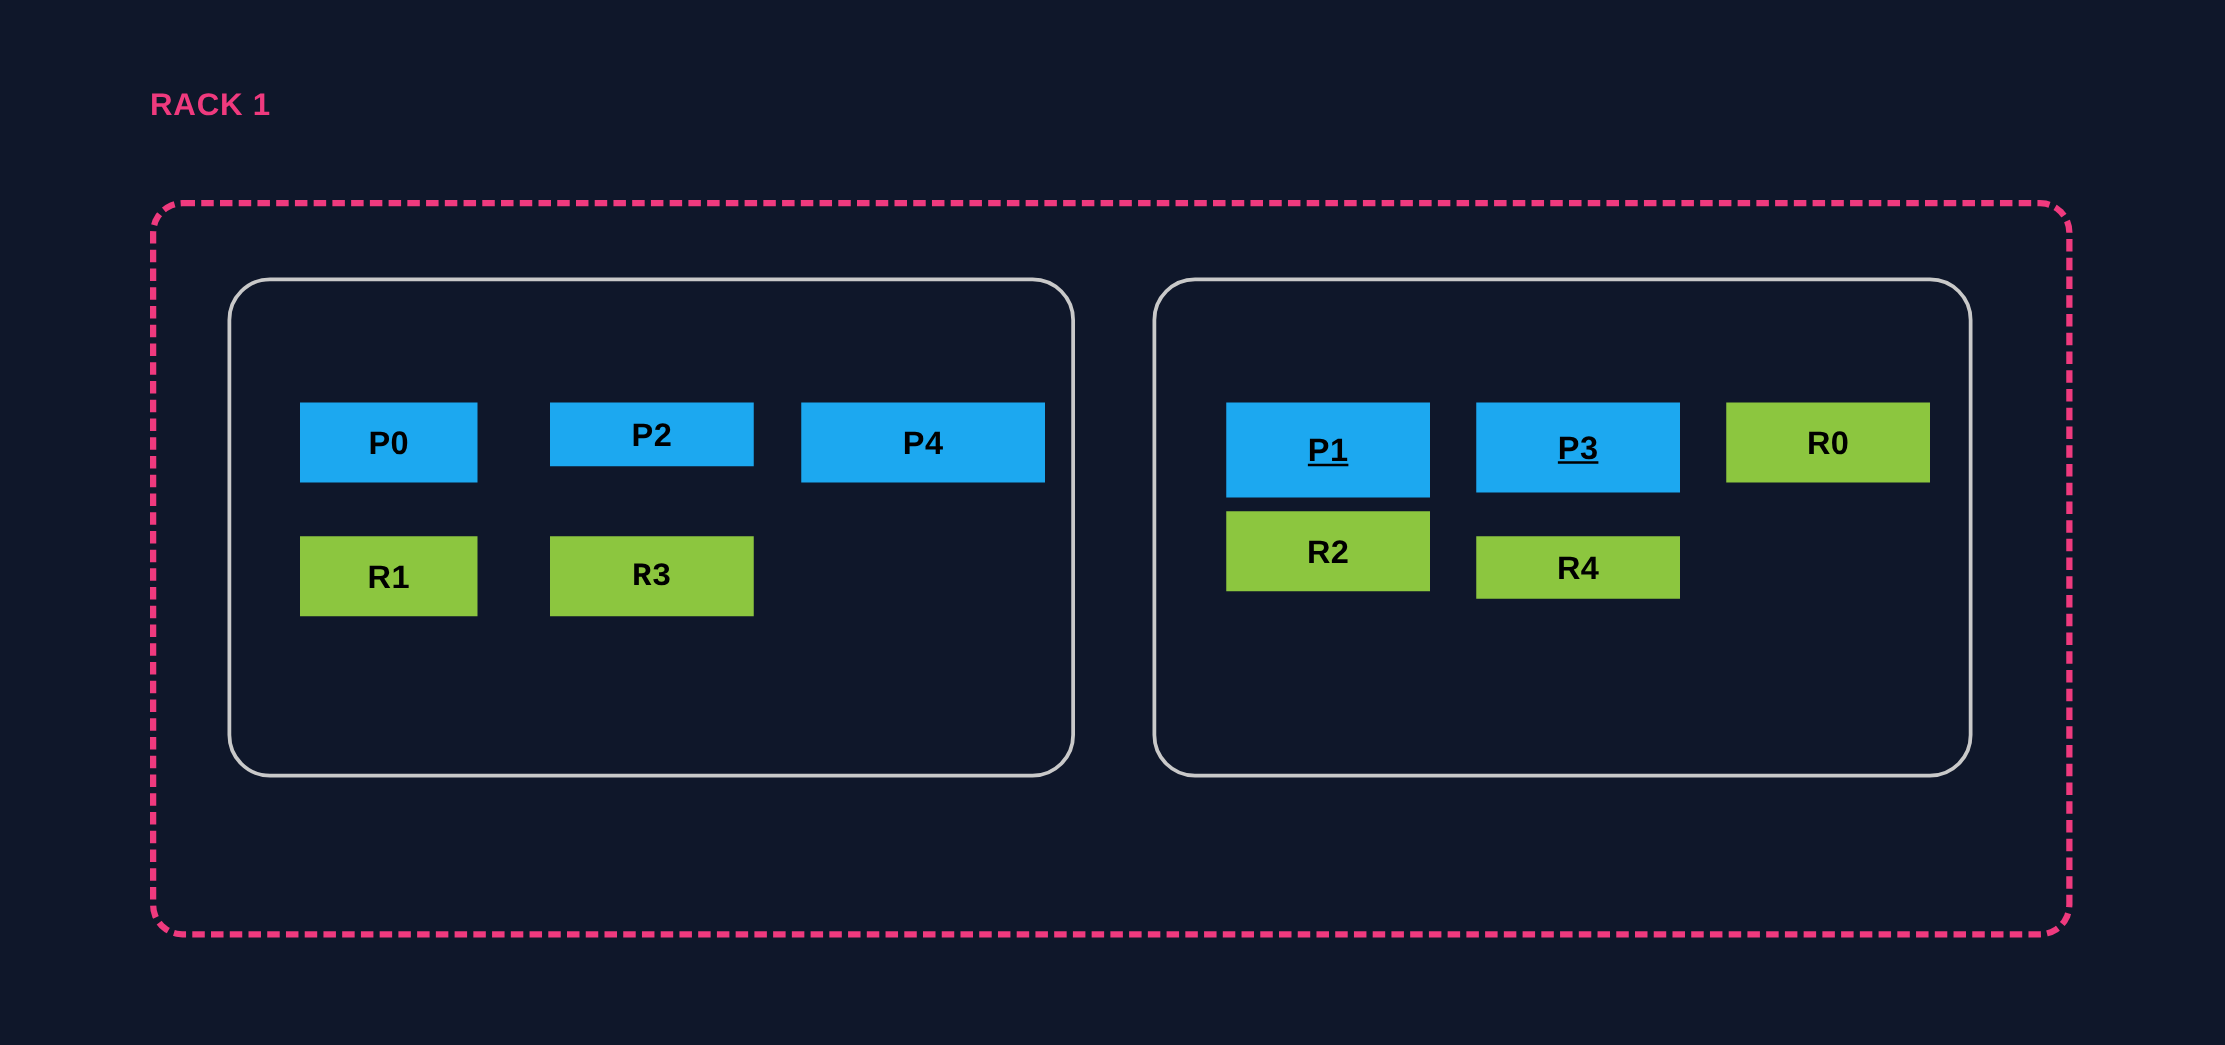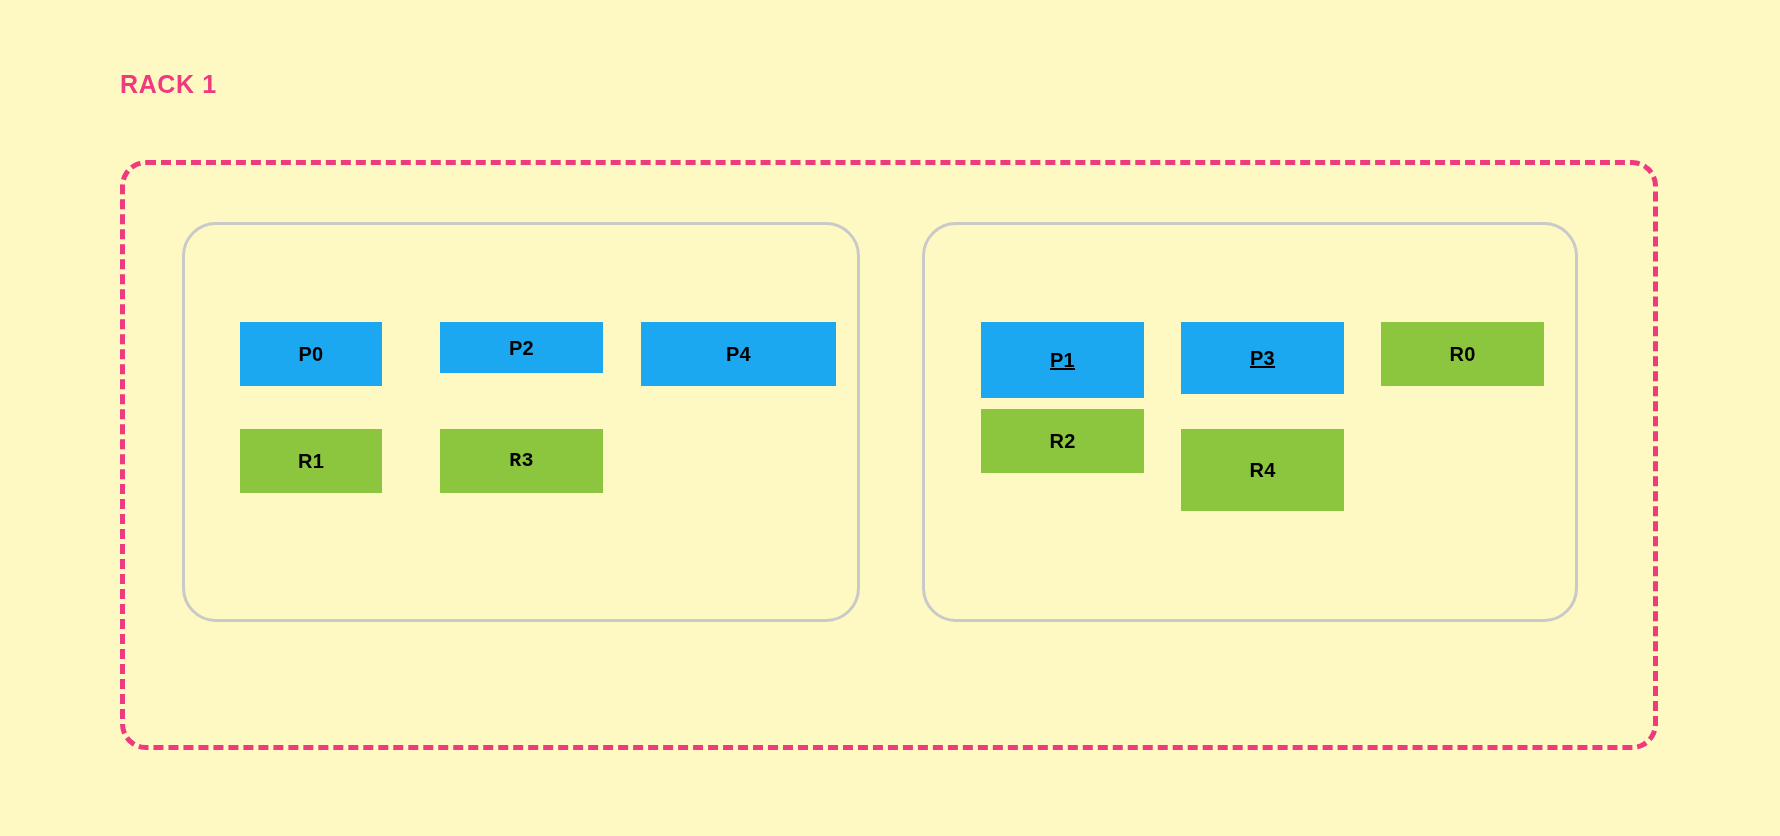--- a/index.html
+++ b/index.html
@@ -62,48 +62,48 @@
   .node-left  { left: 182px;  width: 678px; }
   .node-right { left: 922px;  width: 656px; }
 
   
   .chip {
     position: absolute;
     box-sizing: border-box;
     display: flex;
     align-items: center;
     justify-content: center;
-    font-size: 20px;
+    font-size: 26px;
     font-weight: bold;
     color: #000000;
     letter-spacing: 0.3px;
     line-height: 1;
     user-select: none;
   }
   .chip.primary { background: #1ca8f0; }
   .chip.replica { background: #8cc63f; }
 </style>
 </head>
 <body>
 
-<div id="canvas" style="background: #fef9c3;">
+<div id="canvas" style="background: #0f172a;">
 
   <div class="rack-label" style="color: rgb(239, 58, 126);">RACK 1</div>
 
   <div class="rack-boundary" style="border-color: rgb(239, 58, 126); border-style: dashed;"></div>
 
   <div class="node node-left" style="border-color: rgb(201, 201, 201);"></div>
 
   <div class="node node-right" style="border-color: rgb(201, 201, 201);"></div>
 
   <div id="chip-layer">
       <div class="chip primary" style="left: 240px; top: 322px; width: 142px; height: 64px; background: rgb(28, 168, 240); color: rgb(0, 0, 0);">P0</div>
       <div class="chip primary" style="left: 440px; top: 322px; width: 163px; height: 51px; background: rgb(28, 168, 240); color: rgb(0, 0, 0);">P2</div>
       <div class="chip primary" style="left: 641px; top: 322px; width: 195px; height: 64px; background: rgb(28, 168, 240); color: rgb(0, 0, 0);">P4</div>
       <div class="chip replica" style="left: 240px; top: 429px; width: 142px; height: 64px; background: rgb(140, 198, 63); color: rgb(0, 0, 0);">R1</div>
       <div class="chip replica" style="left: 440px; top: 429px; width: 163px; height: 64px; background: rgb(140, 198, 63); color: rgb(0, 0, 0); font-family: Liberation Mono, monospace;">R3</div>
       <div class="chip primary" style="left: 981px; top: 322px; width: 163px; height: 76px; background: rgb(28, 168, 240); color: rgb(0, 0, 0); text-decoration: underline;">P1</div>
       <div class="chip primary" style="left: 1181px; top: 322px; width: 163px; height: 72px; background: rgb(28, 168, 240); color: rgb(0, 0, 0); text-decoration: underline;">P3</div>
       <div class="chip replica" style="left: 1381px; top: 322px; width: 163px; height: 64px; background: rgb(140, 198, 63); color: rgb(0, 0, 0);">R0</div>
       <div class="chip replica" style="left: 981px; top: 409px; width: 163px; height: 64px; background: rgb(140, 198, 63); color: rgb(0, 0, 0);">R2</div>
-      <div class="chip replica" style="left: 1181px; top: 429px; width: 163px; height: 82px; background: rgb(140, 198, 63); color: rgb(0, 0, 0);">R4</div>
+      <div class="chip replica" style="left: 1181px; top: 429px; width: 163px; height: 50px; background: rgb(140, 198, 63); color: rgb(0, 0, 0);">R4</div>
     </div>
 </div>
 
 </body></html>

